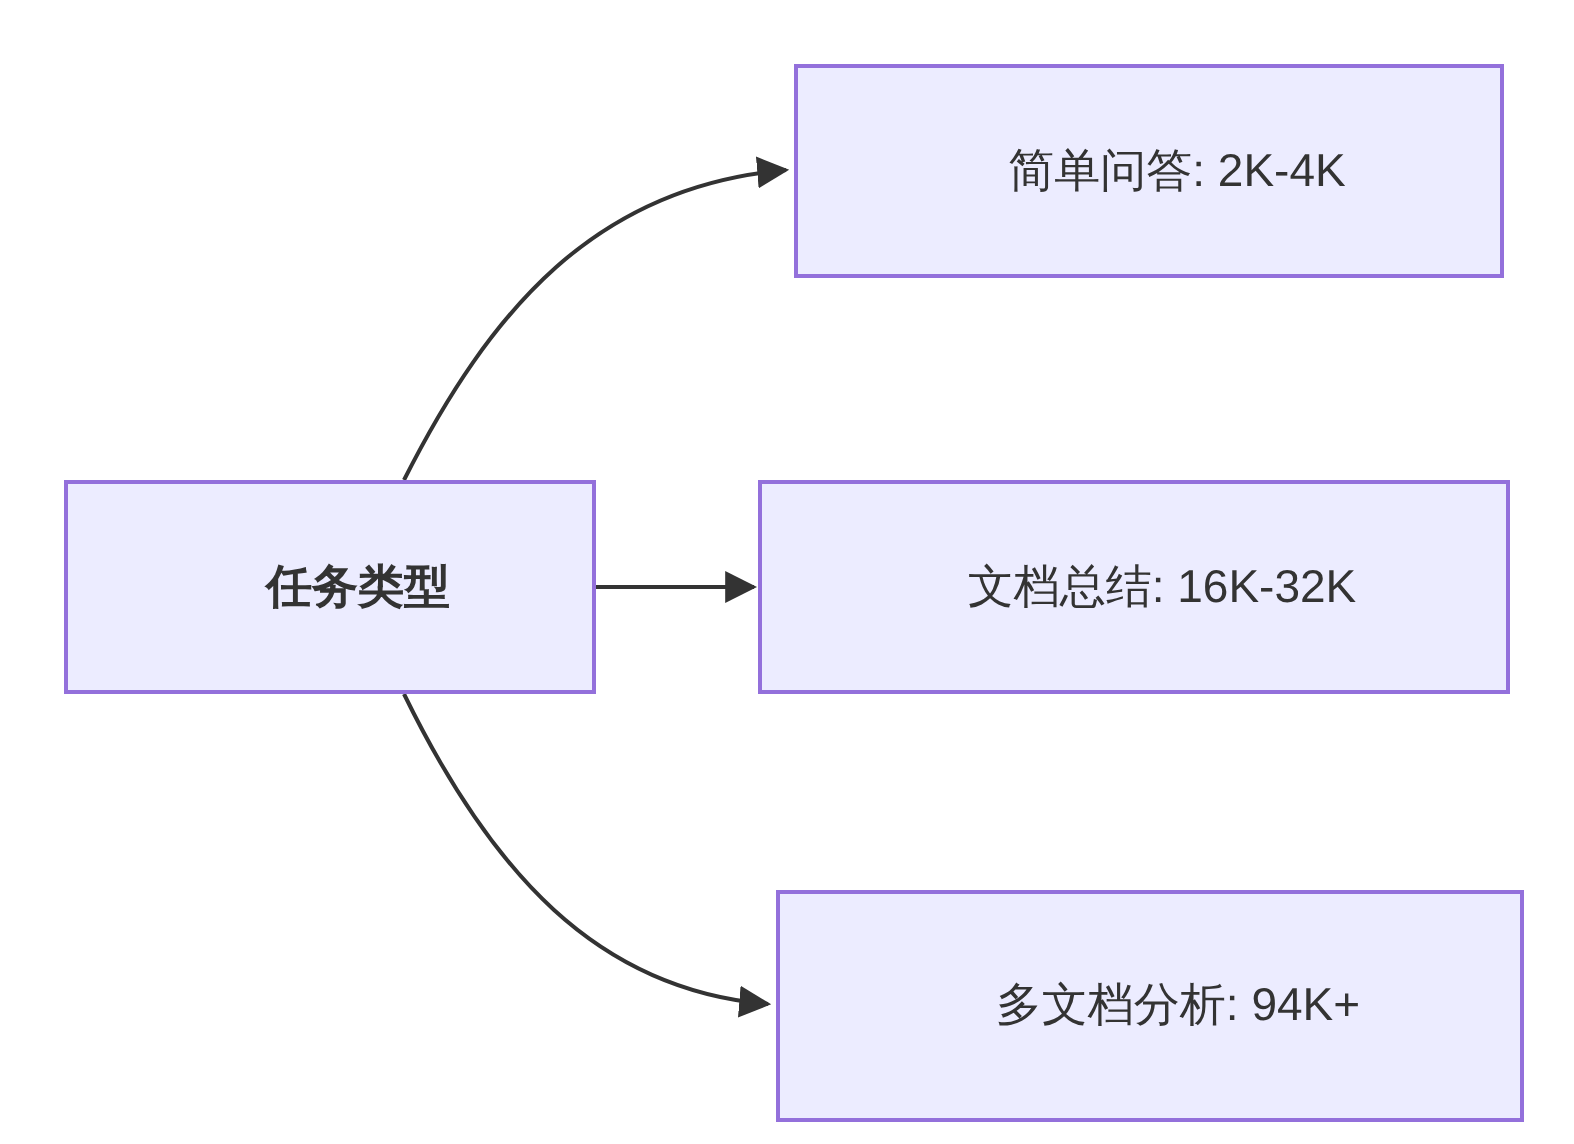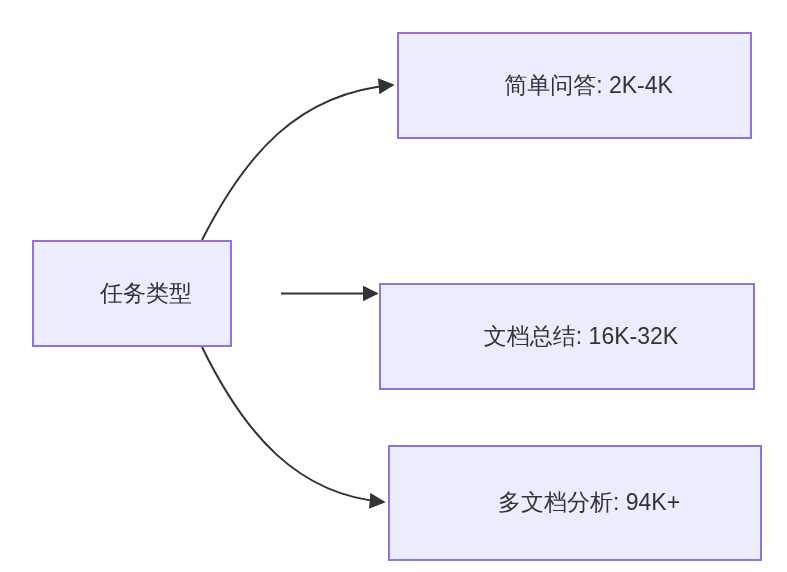--- a/index.html
+++ b/index.html
@@ -45,23 +45,23 @@
     justify-content:center;
     text-align:right;
     padding-left:28px;
   }
   .node-label{
     color:var(--text-color);
     font-size:23px;
     line-height:1.3;
     white-space:nowrap;
   }
-  .node-root   {left:32px;  top:240px; width:200px; height:107px;}
+  .node-root   {left:32px;  top:240px; width:266px; height:107px;font-weight:bold;}
   .node-qa     {left:397px; top:32px;  width:355px; height:107px;}
-  .node-summary{left:379px; top:240px; width:376px; height:107px;margin-top:43px;}
+  .node-summary{left:379px; top:240px; width:376px; height:107px;}
   .node-multi  {left:388px; top:445px; width:374px; height:116px;}
 </style>
 </head>
 <body>
 
 <div class="canvas">
 
   <svg class="edges-layer" width="787" height="572" viewBox="0 0 787 572" xmlns="http://www.w3.org/2000/svg">
     <defs>
       <marker id="arrowhead" viewBox="0 0 10 10" refX="9" refY="5" markerWidth="8" markerHeight="8" orient="auto">

